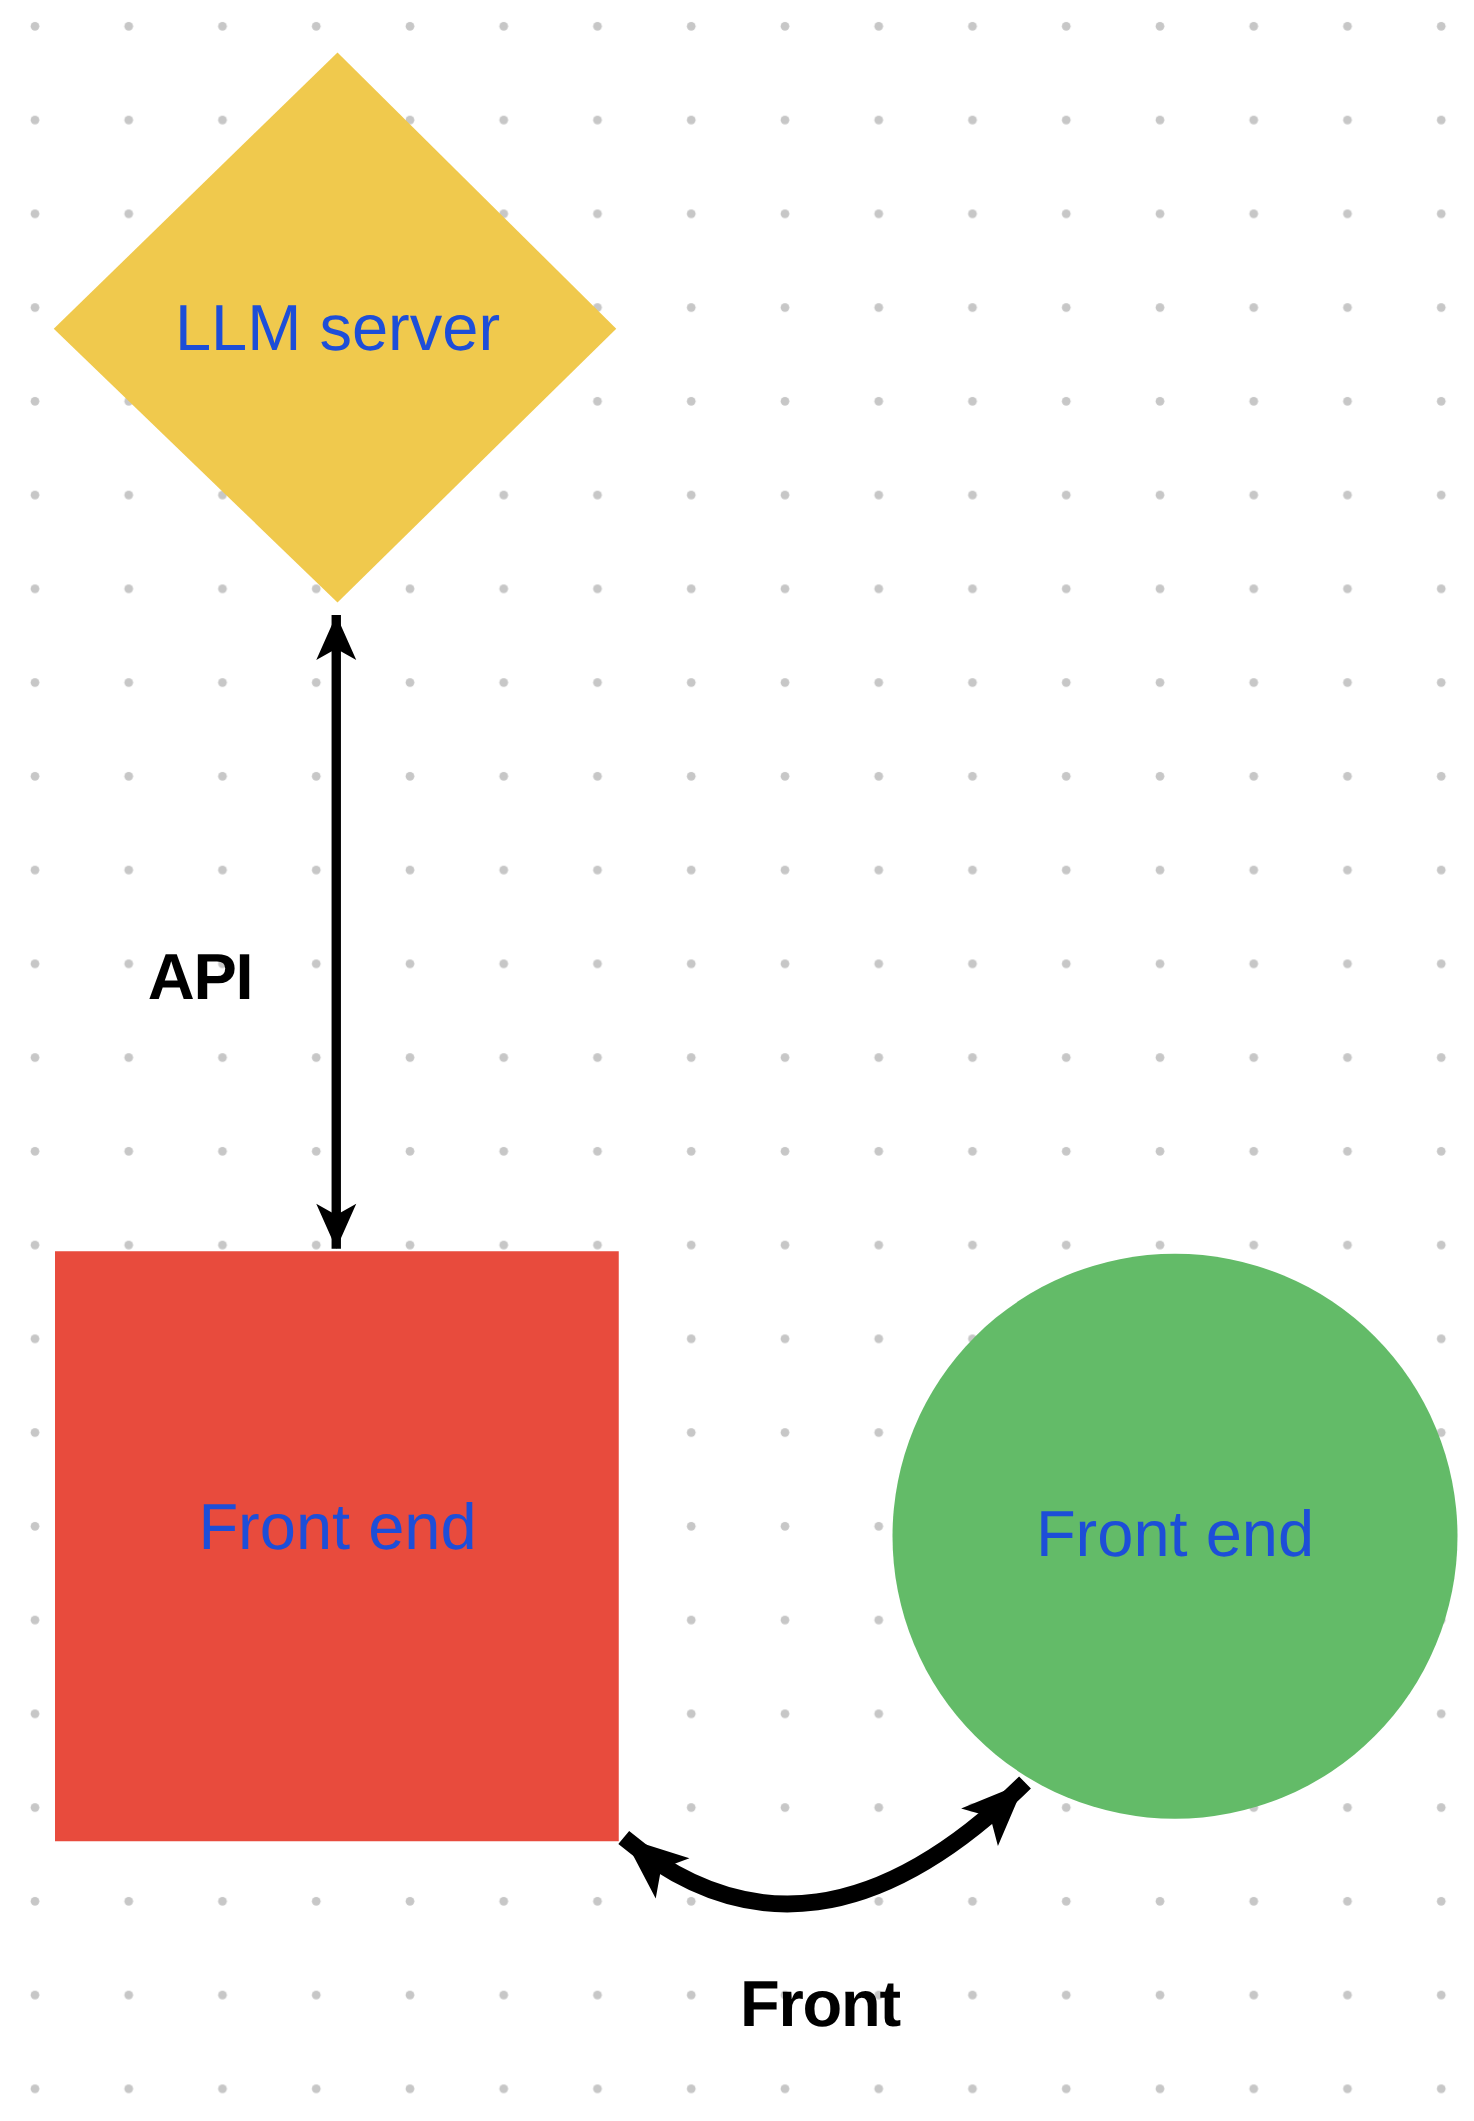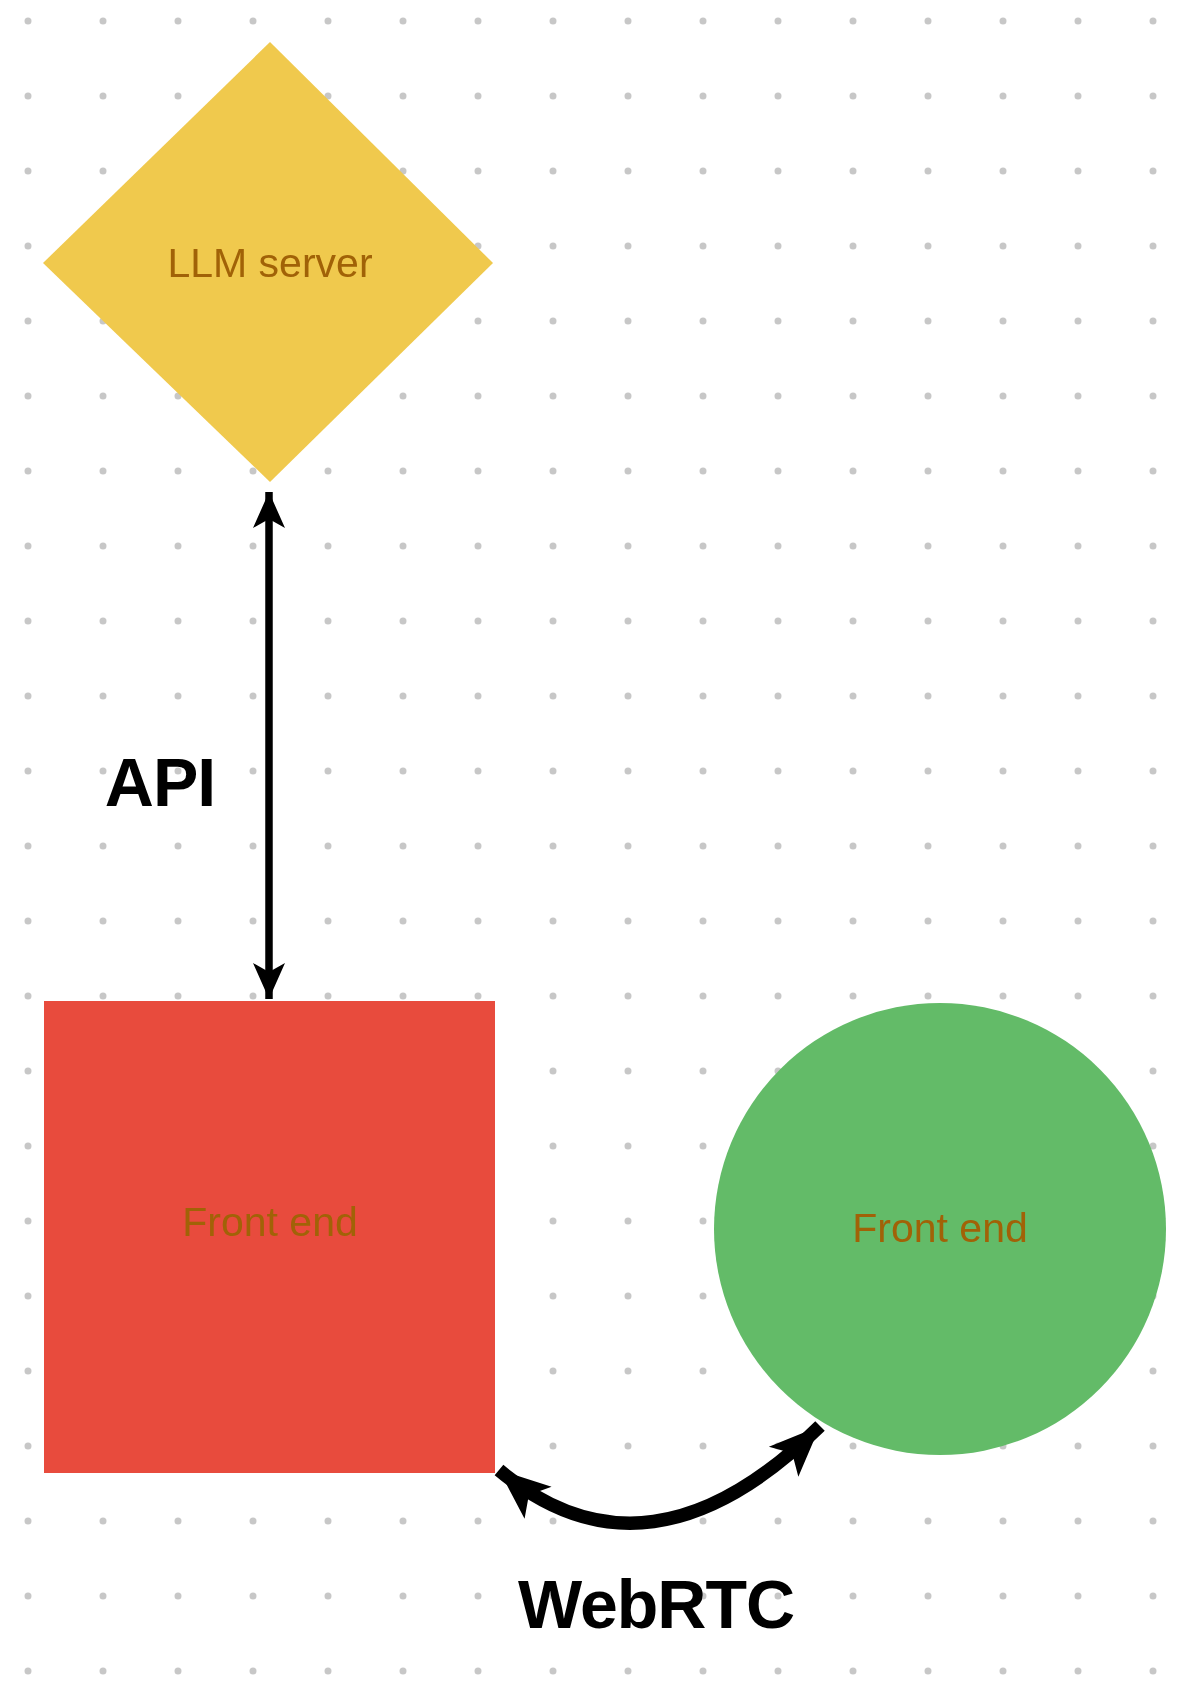--- a/index.html
+++ b/index.html
@@ -20,30 +20,30 @@
   }
   svg.scene {
     position: absolute;
     top: 0;
     left: 0;
     display: block;
   }
   .node-label {
     position: absolute;
     transform: translate(-50%, -50%);
-    font-size: 41px;
+    font-size: 52px;
     line-height: 1;
-    color: #a16207;
+    color: #1d4ed8;
     white-space: nowrap;
     pointer-events: none;
   }
   .edge-label {
     position: absolute;
     transform: translate(-50%, -50%);
-    font-size: 68px;
+    font-size: 52px;
     font-weight: 700;
     line-height: 1;
     letter-spacing: -1px;
     color: #000000;
     white-space: nowrap;
   }
 </style>
 </head>
 <body>
 
@@ -78,15 +78,15 @@
   </svg>
 
   <div class="node-label" style="left:270px; top:263px;">LLM server</div>
 
   <div class="node-label" style="left:270px; top:1222px;">Front end</div>
 
   <div class="node-label" style="left:940px; top:1228px;">Front end</div>
 
   <div class="edge-label" style="left:160px; top:782px;">API</div>
 
-  <div class="edge-label" style="left:656px; top:1604px;">WebRTC</div>
+  <div class="edge-label" style="left:656px; top:1604px;">Front</div>
 
 </div>
 
 </body></html>

